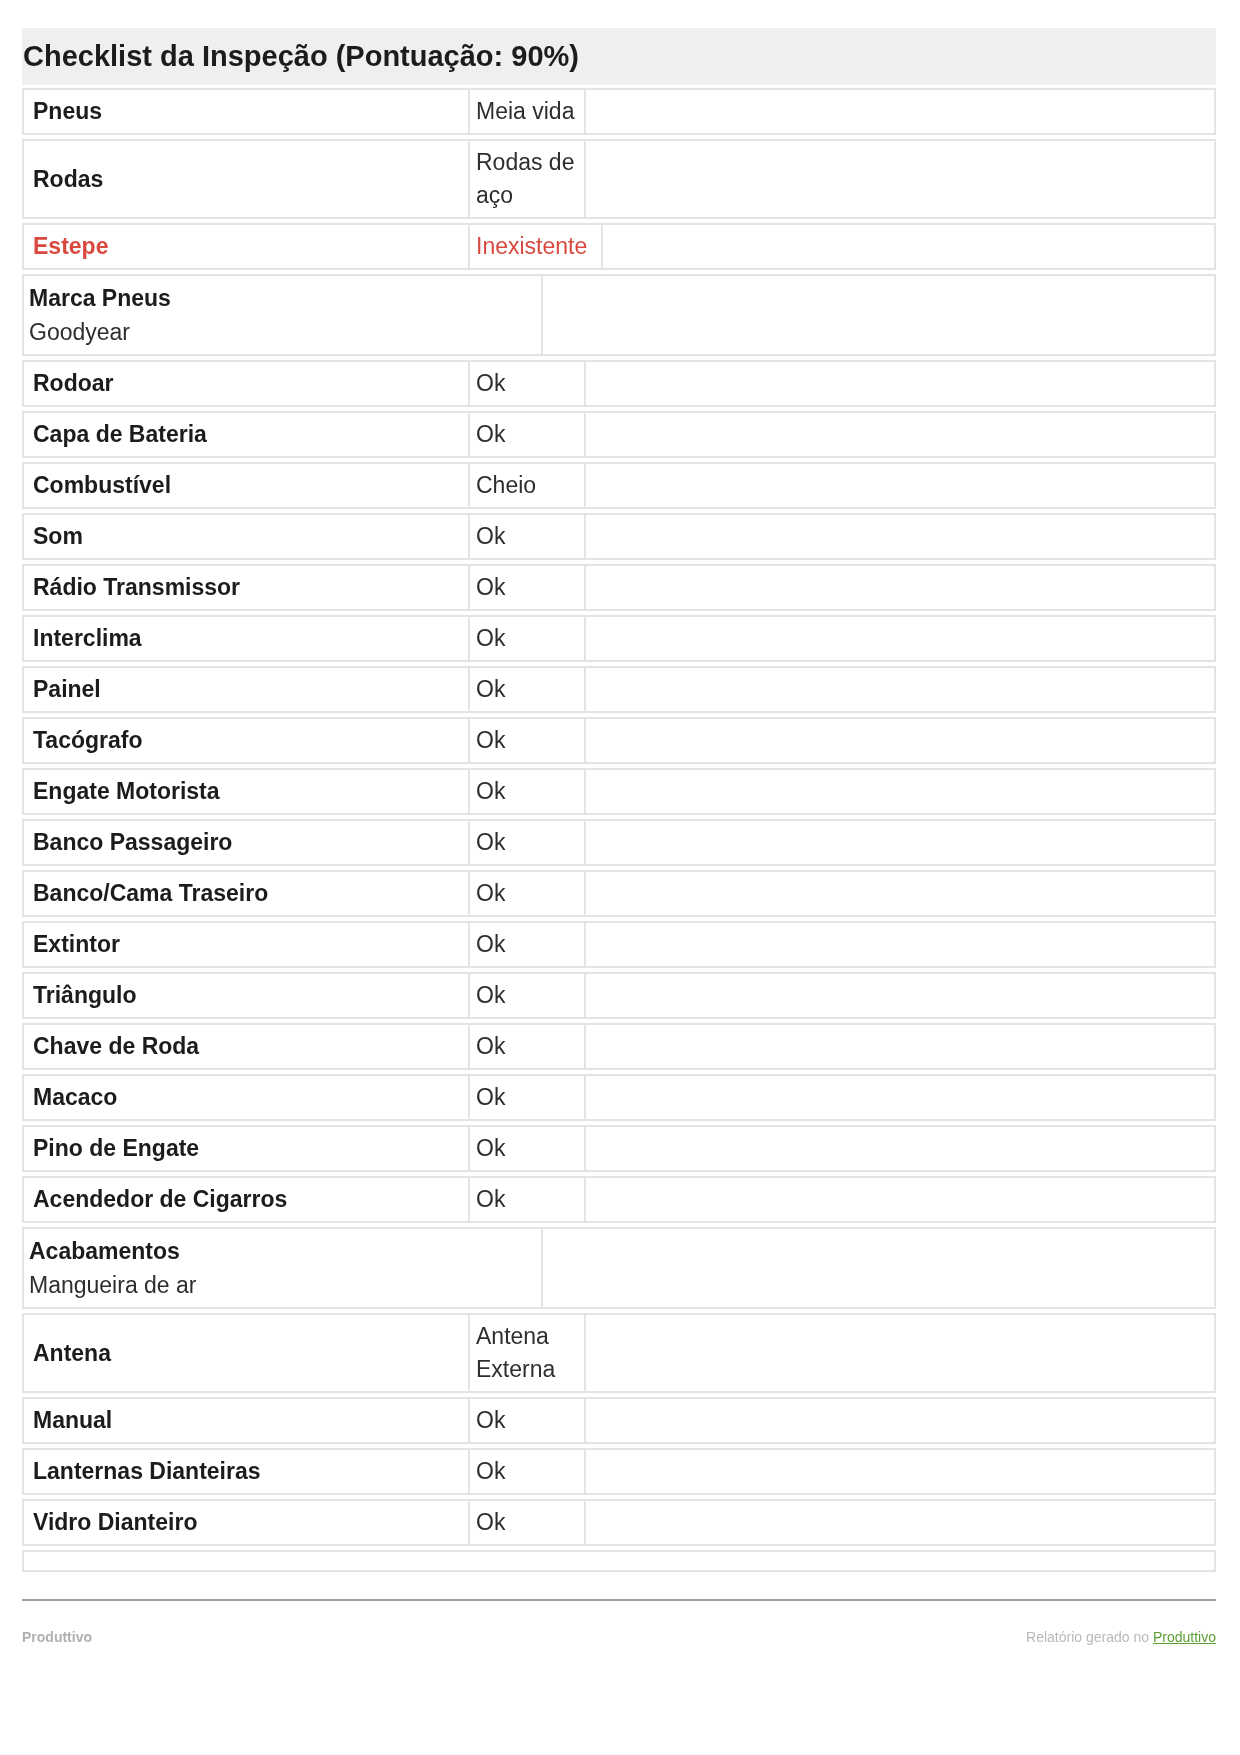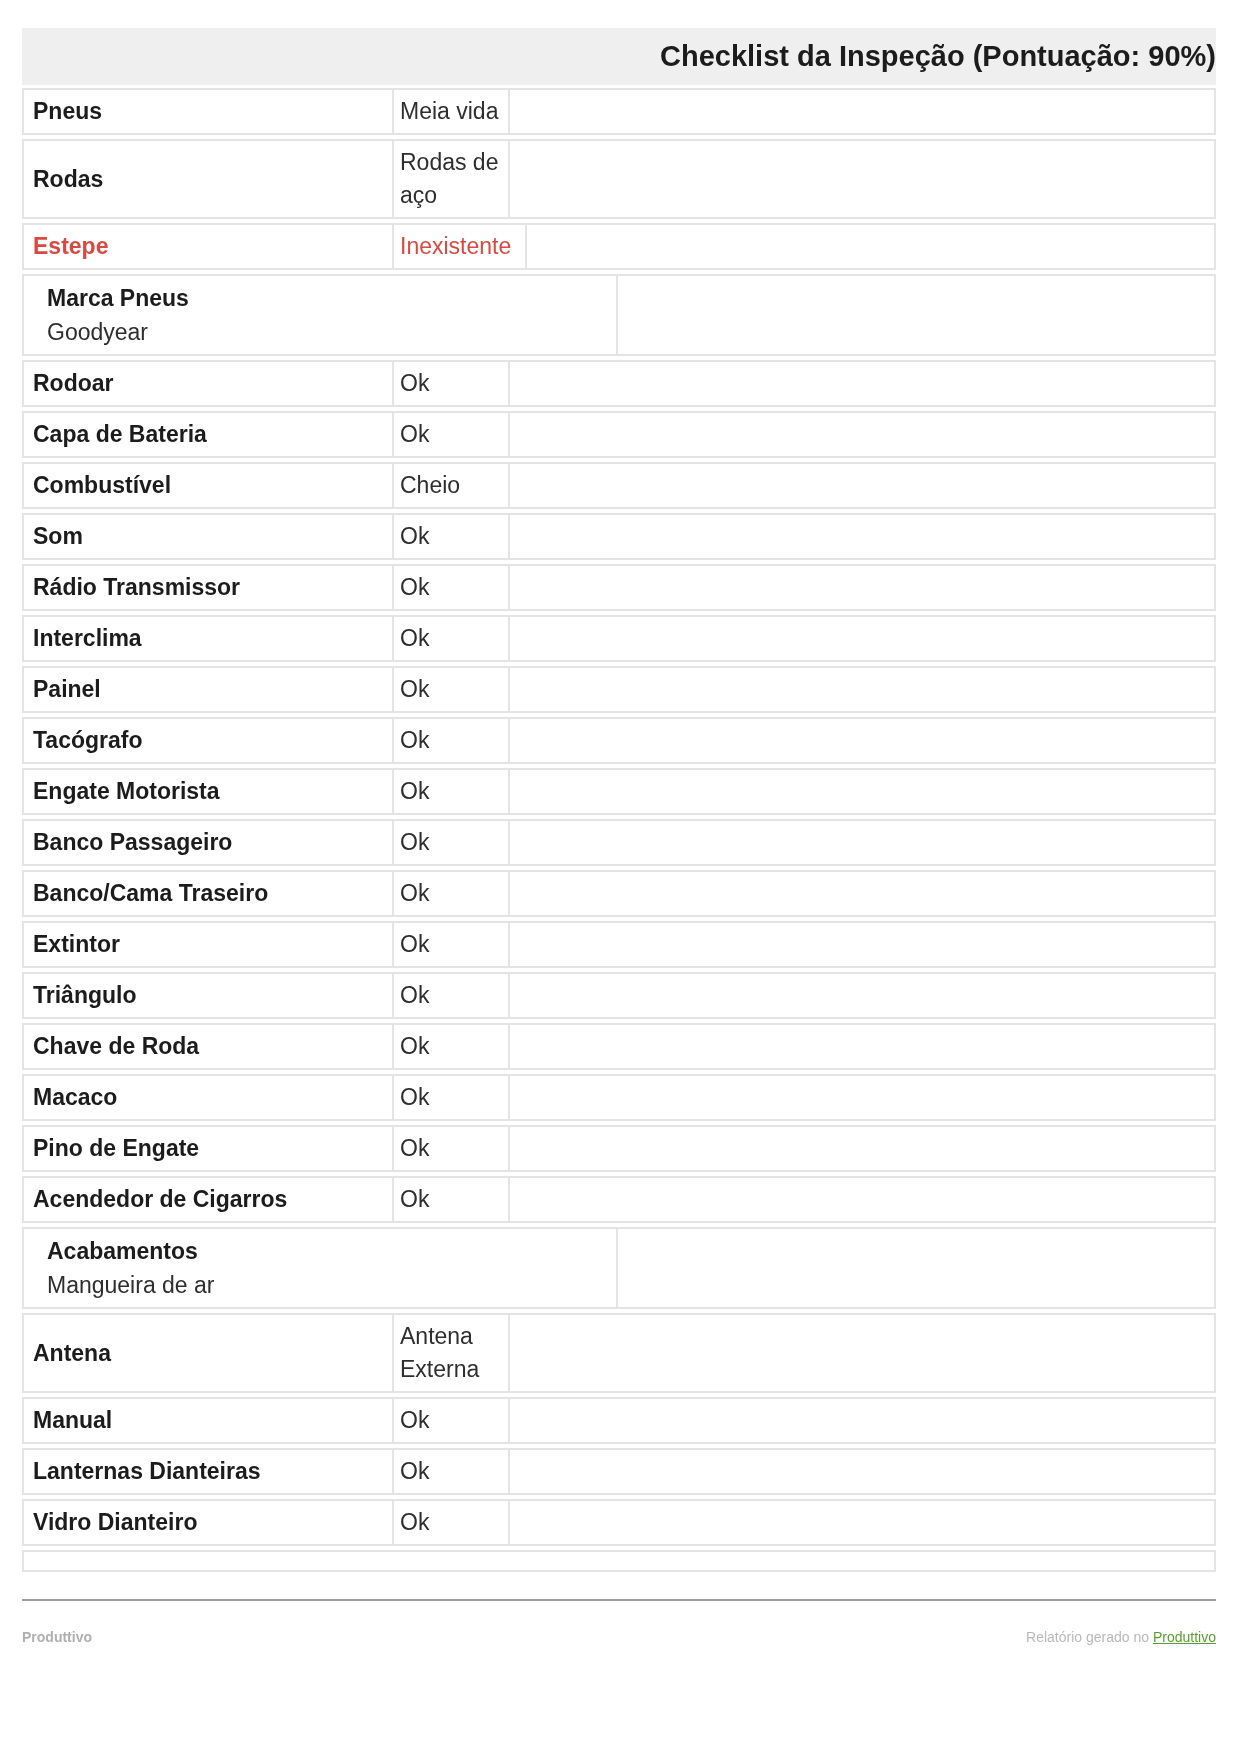--- a/index.html
+++ b/index.html
@@ -11,44 +11,43 @@
     color: #1c1c1c;
   }
   .page { padding: 28px 24px 0 22px; width: 1240px; }
 
   
   .header-bar {
     height: 57px;
     background: var(--header-bg, #efefef);
     display: flex;
     align-items: center;
-    padding-left: 11px;
+    padding-left: 1px;
     margin-bottom: 3px;
-    justify-content: flex-end;
   }
   .report-title {
     font-size: 29px;
     font-weight: bold;
     color: #1c1c1c;
     white-space: nowrap;
   }
 
   
   .row { display: flex; align-items: stretch; margin-bottom: 4px; min-height: 47px; }
   .cell { border: 2px solid var(--border-c, #e4e4e4); background: #ffffff; }
   .cell + .cell { margin-left: -2px; }
-  .label-cell { width: 372px; display: flex; align-items: center; padding: 5px 8px 5px 9px; }
+  .label-cell { width: 448px; display: flex; align-items: center; padding: 5px 8px 5px 9px; }
   .value-cell { width: 118px; display: flex; align-items: center; padding: 5px 0 5px 6px; }
   .value-cell.wide { width: 135px; }
   .filler-cell { flex: 1 1 auto; }
   .lbl { font-size: 23px; font-weight: bold; line-height: 33px; color: #1c1c1c; }
   .val { font-size: 23px; font-weight: normal; line-height: 33px; color: #2e2e2e; }
   .row.alert .lbl, .row.alert .val { color: var(--alert-red, #d9493f); }
 
-  .section-cell { width: 596px; padding: 5px 23px; }
+  .section-cell { width: 521px; padding: 5px 5px; }
   .section-title { font-size: 23px; font-weight: bold; line-height: 34px; color: #1c1c1c; }
   .section-sub { font-size: 23px; font-weight: normal; line-height: 34px; color: #2e2e2e; }
 
   .row.empty { min-height: 22px; }
   .row.empty .cell { padding: 0; }
 
   
   .footer-rule { height: 2px; background: #9e9e9e; margin-top: 27px; }
   .footer-line {
     display: flex;

